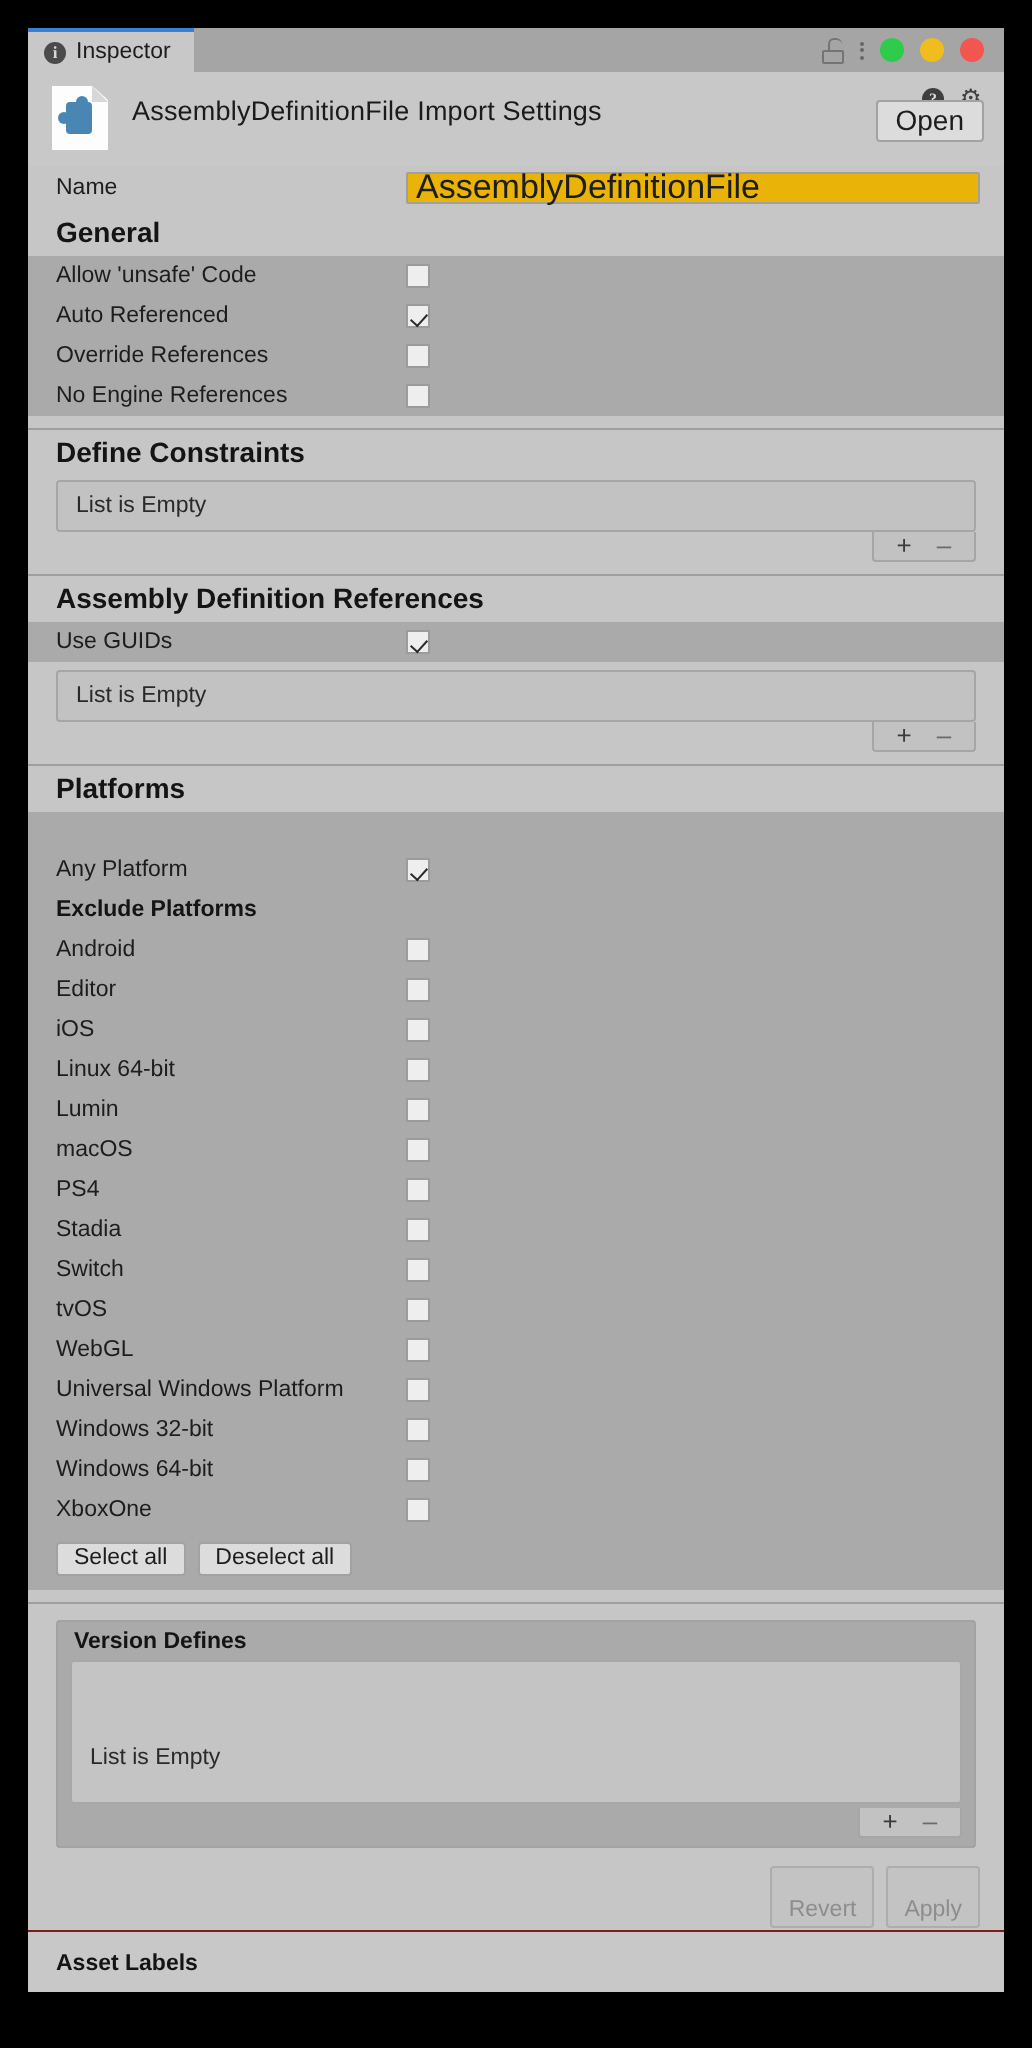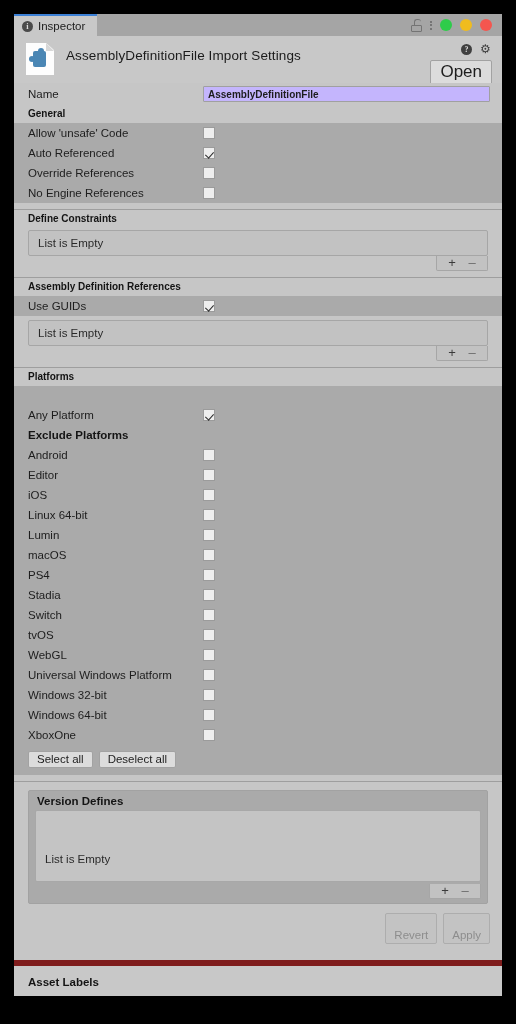--- a/index.html
+++ b/index.html
@@ -45,42 +45,42 @@
   .asset-icon .knob{position:absolute;left:3px;top:13px;width:6px;height:6px;
        background:#4a86b4;border-radius:50%;}
   .asset-icon .knob2{position:absolute;left:12px;top:5px;width:6px;height:6px;
        background:#4a86b4;border-radius:50%;}
   .asset-title{font-size:13.5px;color:#1b1b1b;padding-top:6px;letter-spacing:.1px;}
   .head-icons{position:absolute;right:10px;top:7px;display:flex;gap:8px;align-items:center;}
   .help-ic{width:11px;height:11px;border-radius:50%;background:#3f3f3f;color:#dcdcdc;
        font-size:8px;font-weight:bold;display:flex;align-items:center;
        justify-content:center;font-family:"Liberation Serif",serif;}
   .gear-ic{width:12px;height:12px;color:#3f3f3f;font-size:12px;line-height:12px;}
-  .open-btn{position:absolute;right:10px;top:24px;background:#dcdcdc;
-       border:1px solid #a2a2a2;border-radius:2px;font-size:17px;color:#1d1d1d;
+  .open-btn{position:absolute;right:10px;top:14px;background:#dcdcdc;
+       border:1px solid #a2a2a2;border-radius:2px;font-size:14px;color:#1d1d1d;
        padding:1px 9px 2px;cursor:pointer;font-family:inherit;}
 
   
   .body{flex:1;background:#c6c6c6;overflow:hidden;position:relative;}
 
   .row{display:flex;align-items:center;height:20px;padding-left:14px;
        font-size:11.5px;color:#1d1d1d;box-sizing:border-box;}
   .row .lbl{width:175px;flex:0 0 auto;}
   .band{background:#aaaaaa;}
-  .section-h{font-size:10px;font-weight:bold;color:#141414;padding:3px 0 4px 14px;}
+  .section-h{font-size:14px;font-weight:bold;color:#141414;padding:3px 0 4px 14px;}
   .sub-h{font-size:11.5px;font-weight:bold;color:#141414;}
 
   .cb{width:12px;height:12px;background:#eeeeee;border:1px solid #9b9b9b;
       box-sizing:border-box;position:relative;flex:0 0 auto;cursor:pointer;}
   .cb.on::after{content:"";position:absolute;left:2.5px;top:1.5px;width:4px;height:7px;
       border:solid #2b2b2b;border-width:0 1.7px 1.7px 0;transform:rotate(42deg);}
 
-  .txtfield{background:#c4b5fd;border:1px solid #a0a0a0;height:16px;
-      font-size:10px;color:#1d1d1d;padding:0 4px;display:flex;align-items:center;
-      box-sizing:border-box;border-radius:1px;font-weight:bold;}
+  .txtfield{background:#eab308;border:1px solid #a0a0a0;height:16px;
+      font-size:17px;color:#1d1d1d;padding:0 4px;display:flex;align-items:center;
+      box-sizing:border-box;border-radius:1px;}
 
   
   .listbox{margin:2px 14px 0 14px;background:#c2c2c2;border:1px solid #a6a6a6;
       border-radius:2px;font-size:11.5px;color:#2a2a2a;display:flex;
       align-items:center;padding-left:9px;box-sizing:border-box;height:26px;}
   .listfoot{display:flex;justify-content:flex-end;margin:0 14px;}
   .pmbar{background:#c2c2c2;border:1px solid #a6a6a6;border-top:none;
       border-radius:0 0 2px 2px;display:flex;gap:2px;align-items:center;
       padding:1px 6px 2px;height:15px;box-sizing:border-box;}
   .pmbtn{width:18px;text-align:center;font-size:13px;color:#3a3a3a;line-height:12px;
@@ -101,21 +101,21 @@
   .vd-inner{background:#c4c4c4;border:1px solid #a8a8a8;border-radius:2px;
       margin:0 6px;height:70px;position:relative;}
   .vd-empty{position:absolute;left:9px;top:42px;font-size:11.5px;color:#2a2a2a;}
   .vd-foot{display:flex;justify-content:flex-end;padding:2px 6px 0;}
 
   .applyrow{display:flex;justify-content:flex-end;gap:6px;padding:9px 12px 8px;}
   .ghostbtn{background:#c3c3c3;border:1px solid #adadad;border-radius:2px;
       font-size:11.5px;color:#8d8d8d;padding:15px 8px 2px;font-family:inherit;
       cursor:default;}
 
-  .footer{border-top:6px solid #7f1d1d;background:#c8c8c8;padding:6px 0 6px 14px;
+  .footer{border-top:1px solid #7f1d1d;background:#c8c8c8;padding:6px 0 6px 14px;
       flex:0 0 auto;}
   .footer span{font-size:11.5px;font-weight:bold;color:#141414;}
 </style>
 </head>
 <body>
 
 <div class="window">
 
   <div class="tabstrip">
     <div class="tab">

